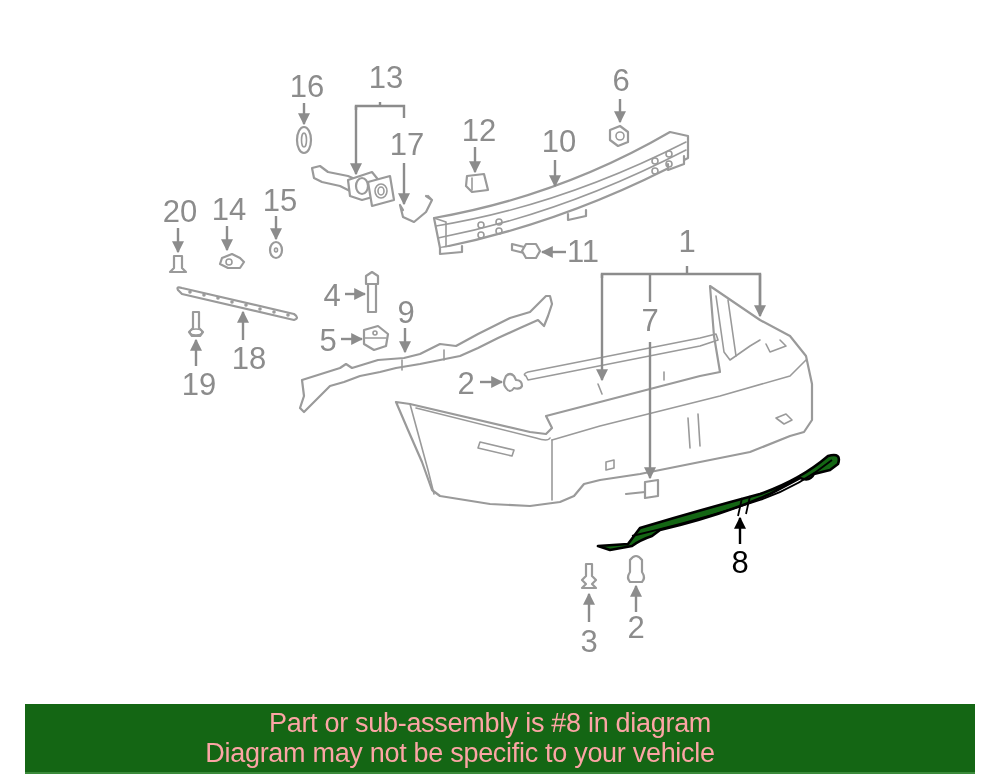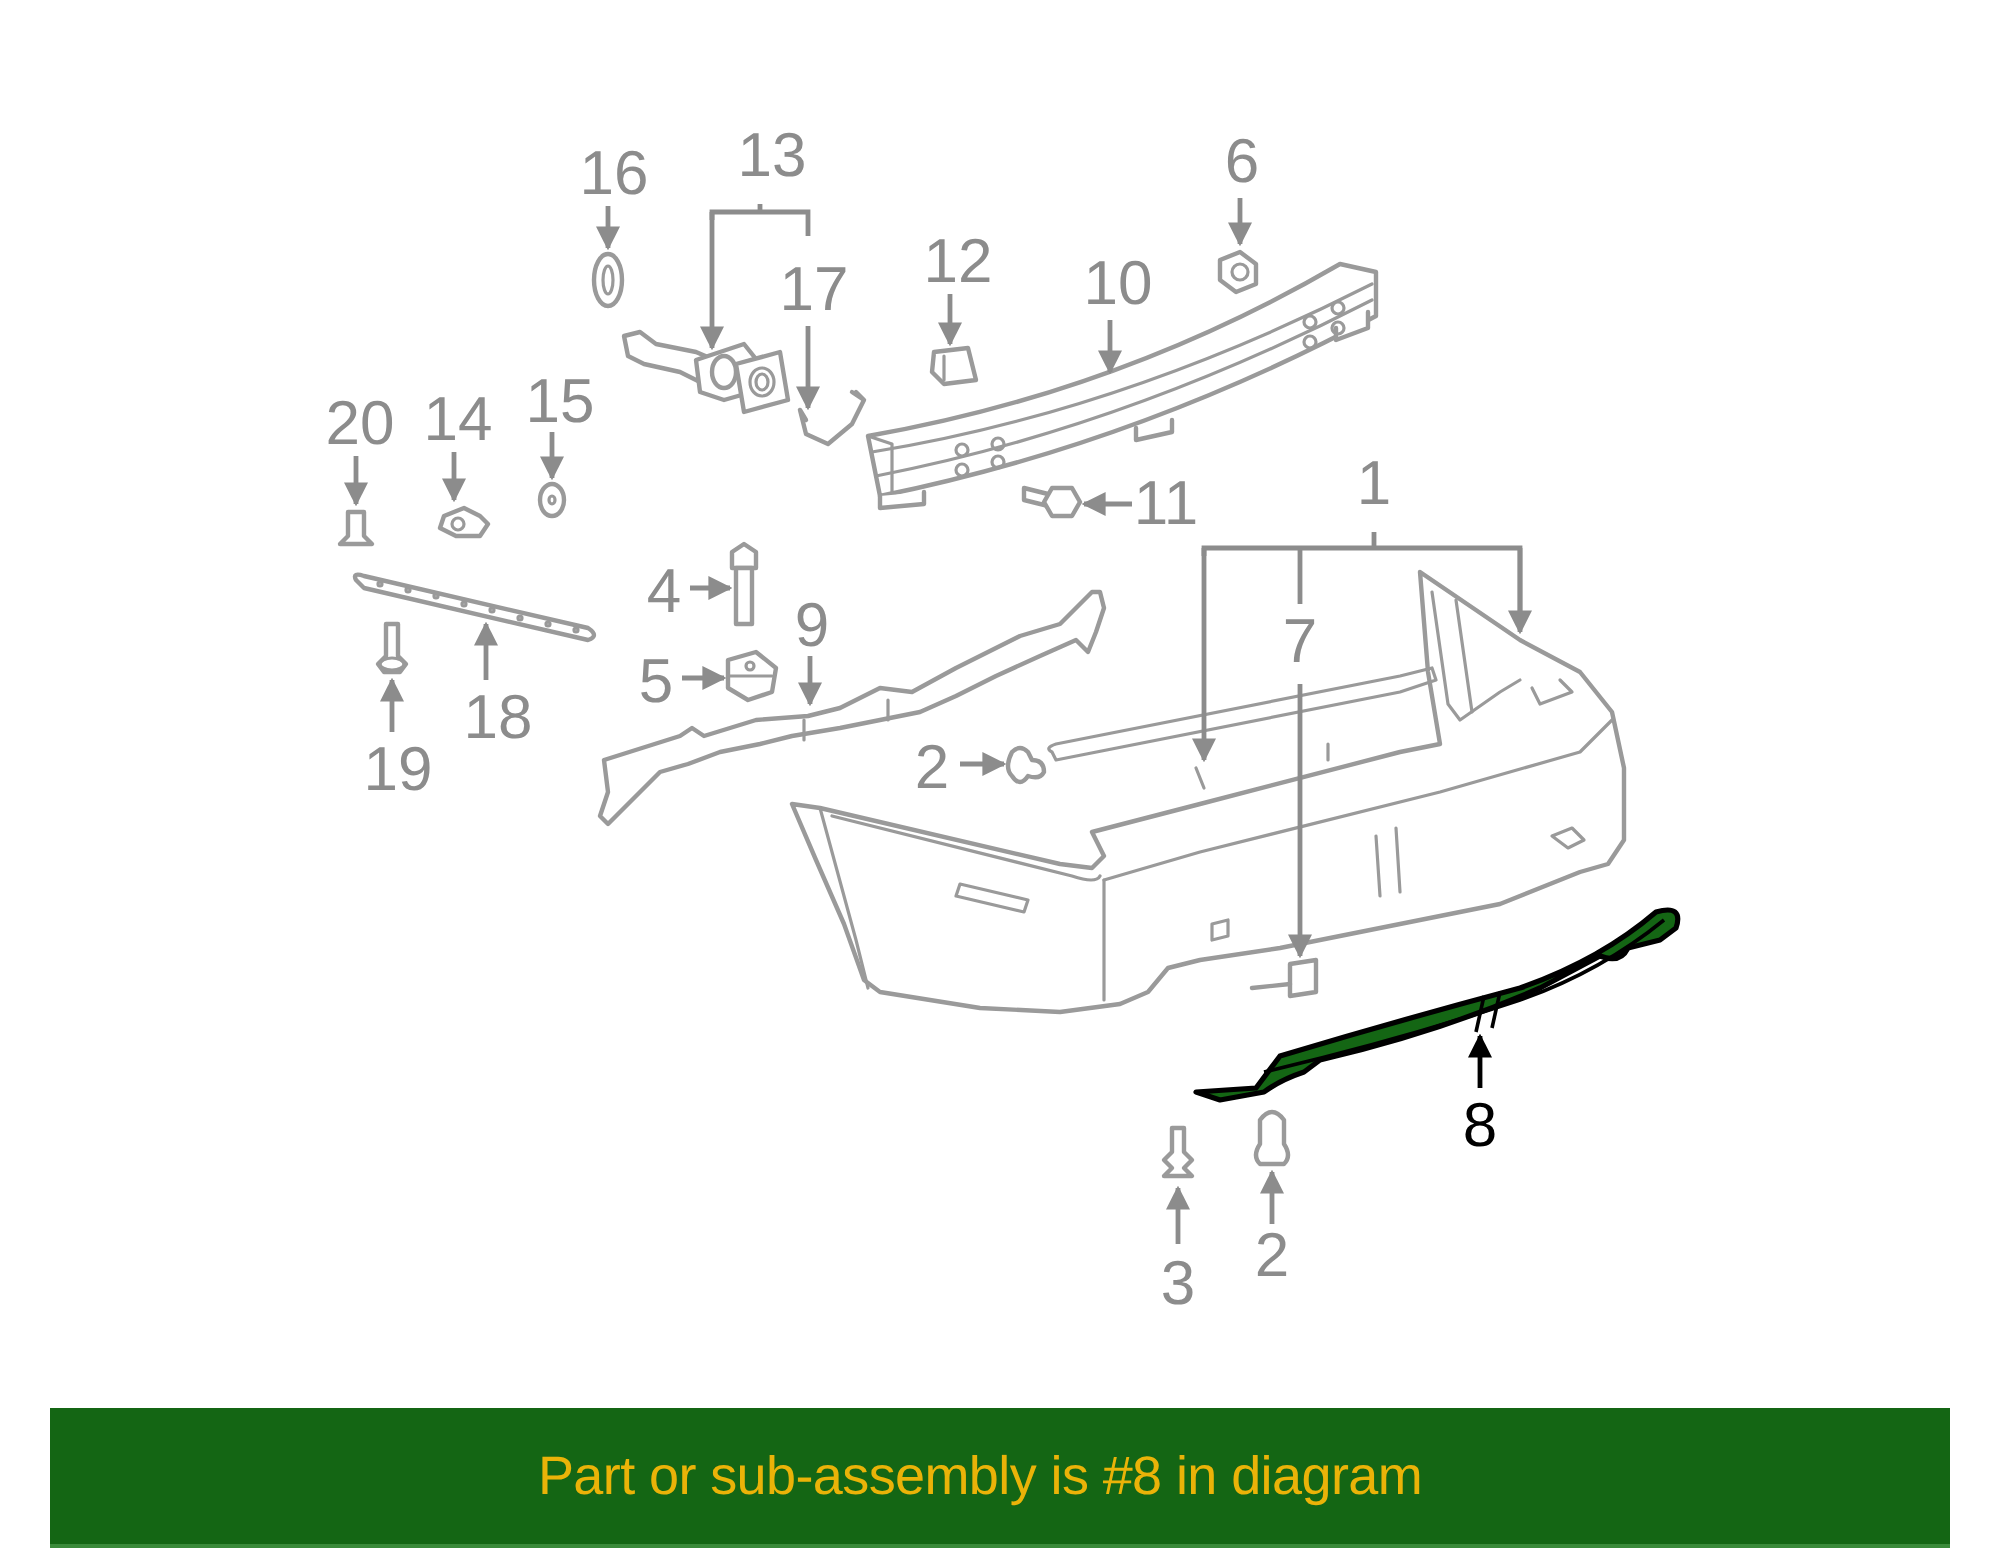--- a/index.html
+++ b/index.html
@@ -81,21 +81,21 @@
       top: 704px;
       width: 950px;
       height: 70px;
       background: #146614;
       border-bottom: 2px solid #3a8a3a;
       box-sizing: border-box;
       display: flex;
       flex-direction: column;
       align-items: center;
       justify-content: center;
-      color: #eab308;
+      color: #fca5a5;
       font-family: "Liberation Sans", sans-serif;
       font-size: 27px;
       line-height: 30px;
       letter-spacing: -0.3px;
     }
     #banner span {
       display: block;
       white-space: nowrap;
     }
     #banner .line1 { margin-left: -20px; }
@@ -305,13 +305,14 @@
     <text class="callout" x="307" y="97">16</text>
     <text class="callout" x="407" y="155">17</text>
     <text class="callout" x="249" y="369">18</text>
     <text class="callout" x="199" y="395">19</text>
     <text class="callout" x="180" y="222">20</text>
   </g>
 </svg>
 
 <div id="banner">
   <span class="line1">Part or sub-assembly is #8 in diagram</span>
+  <span class="line2">Diagram may not be specific to your vehicle</span>
 </div>
 
 </body></html>

